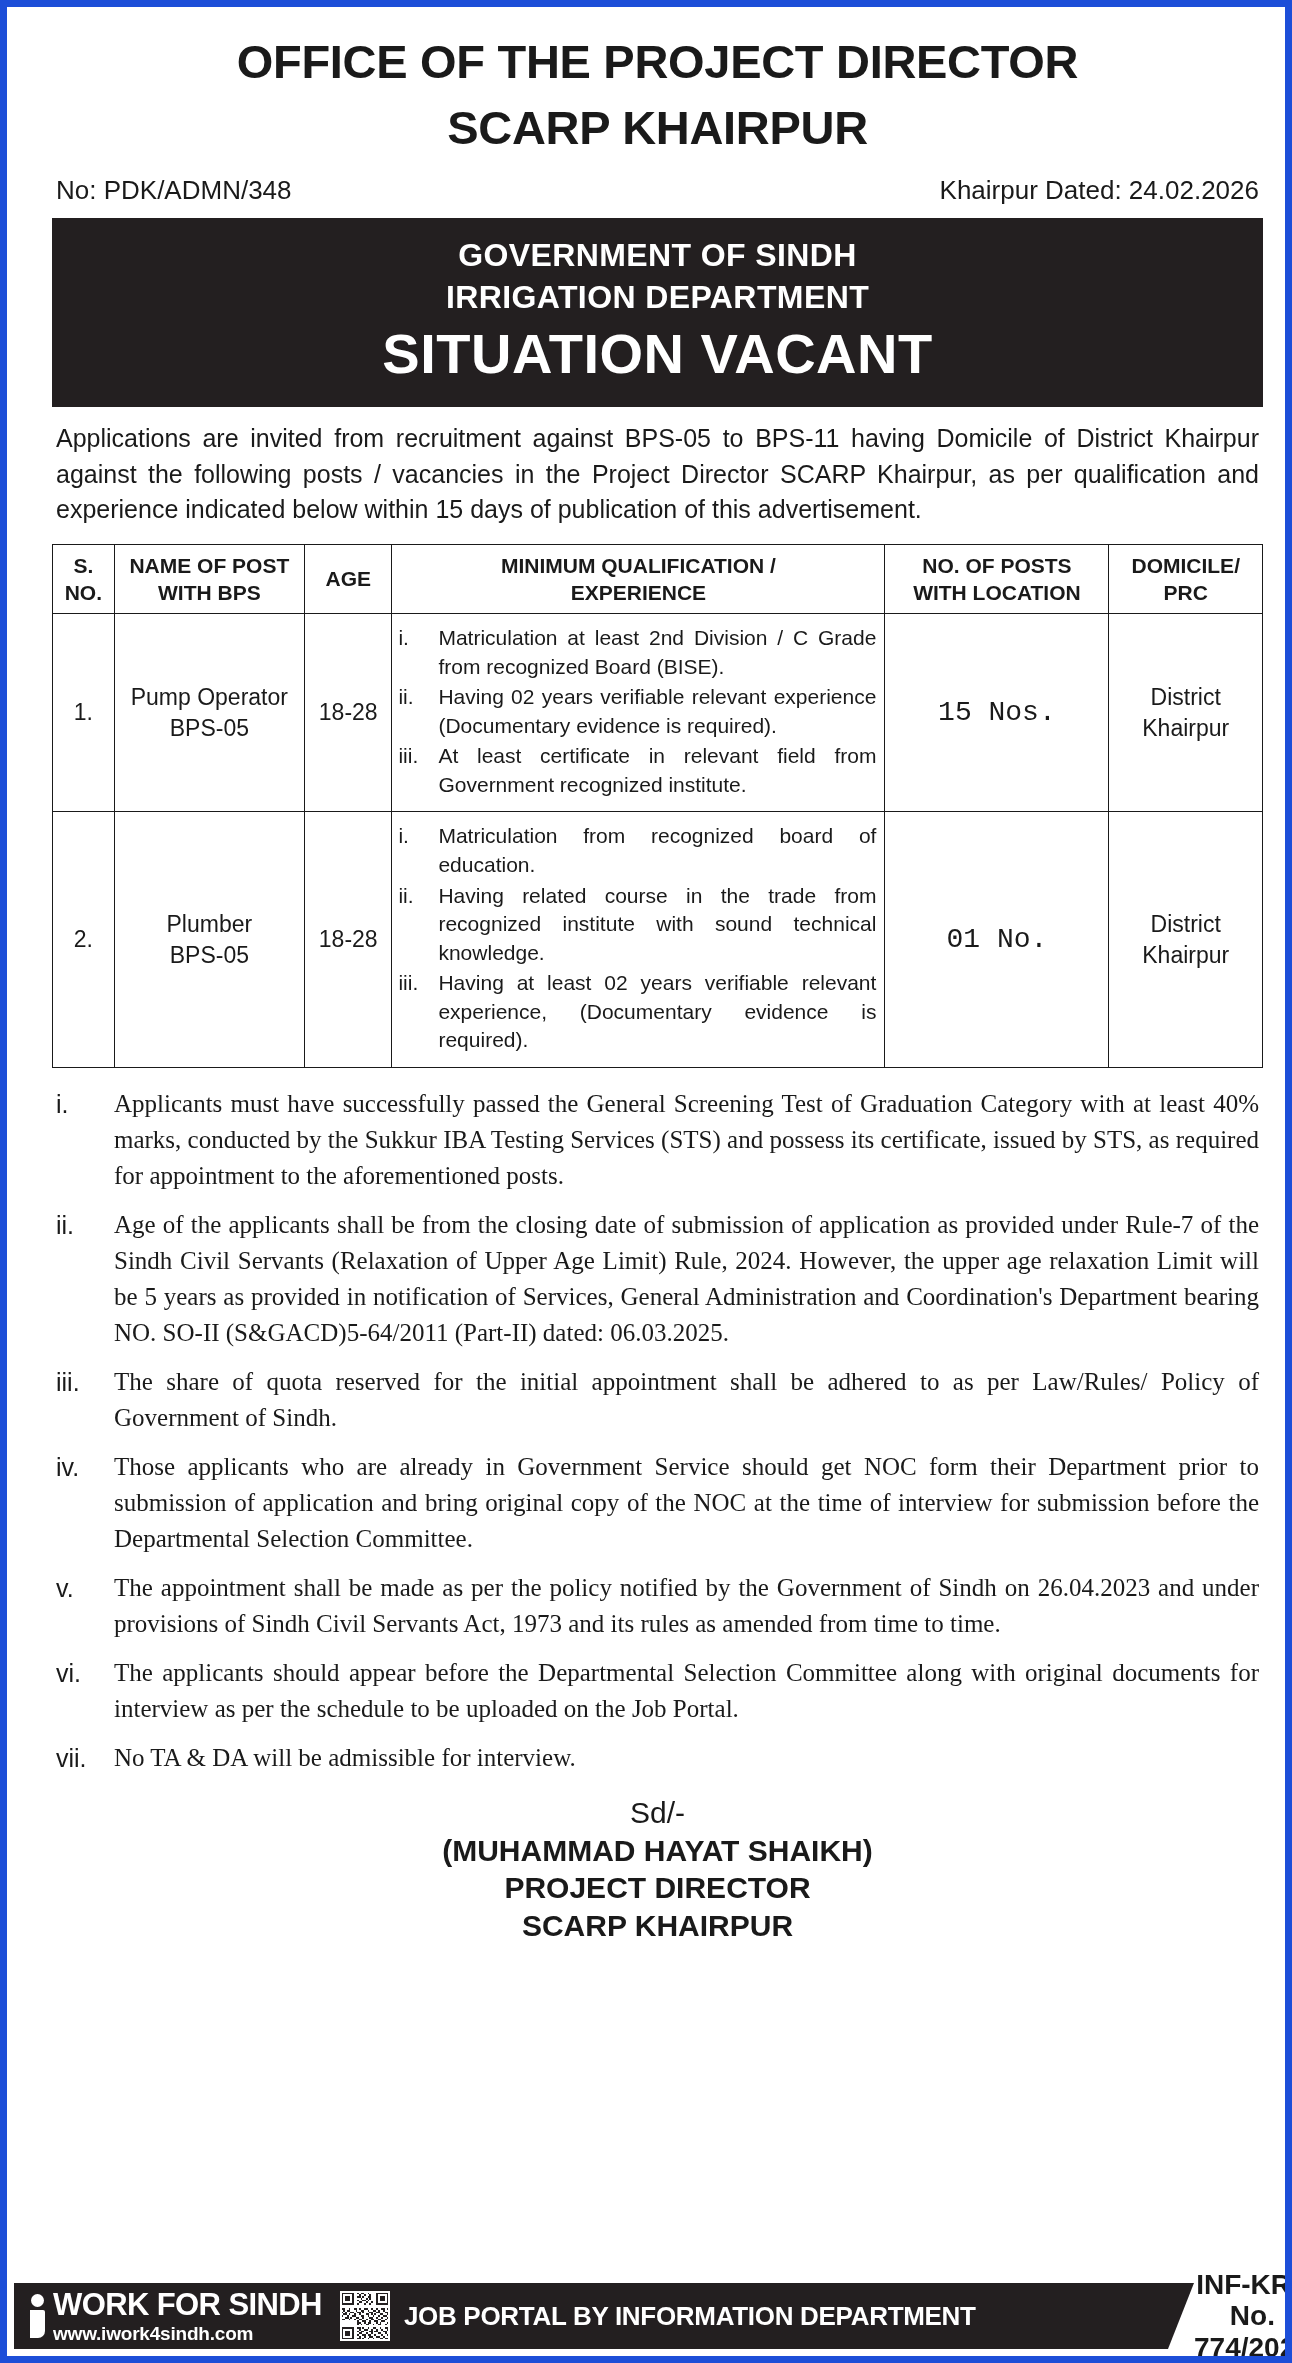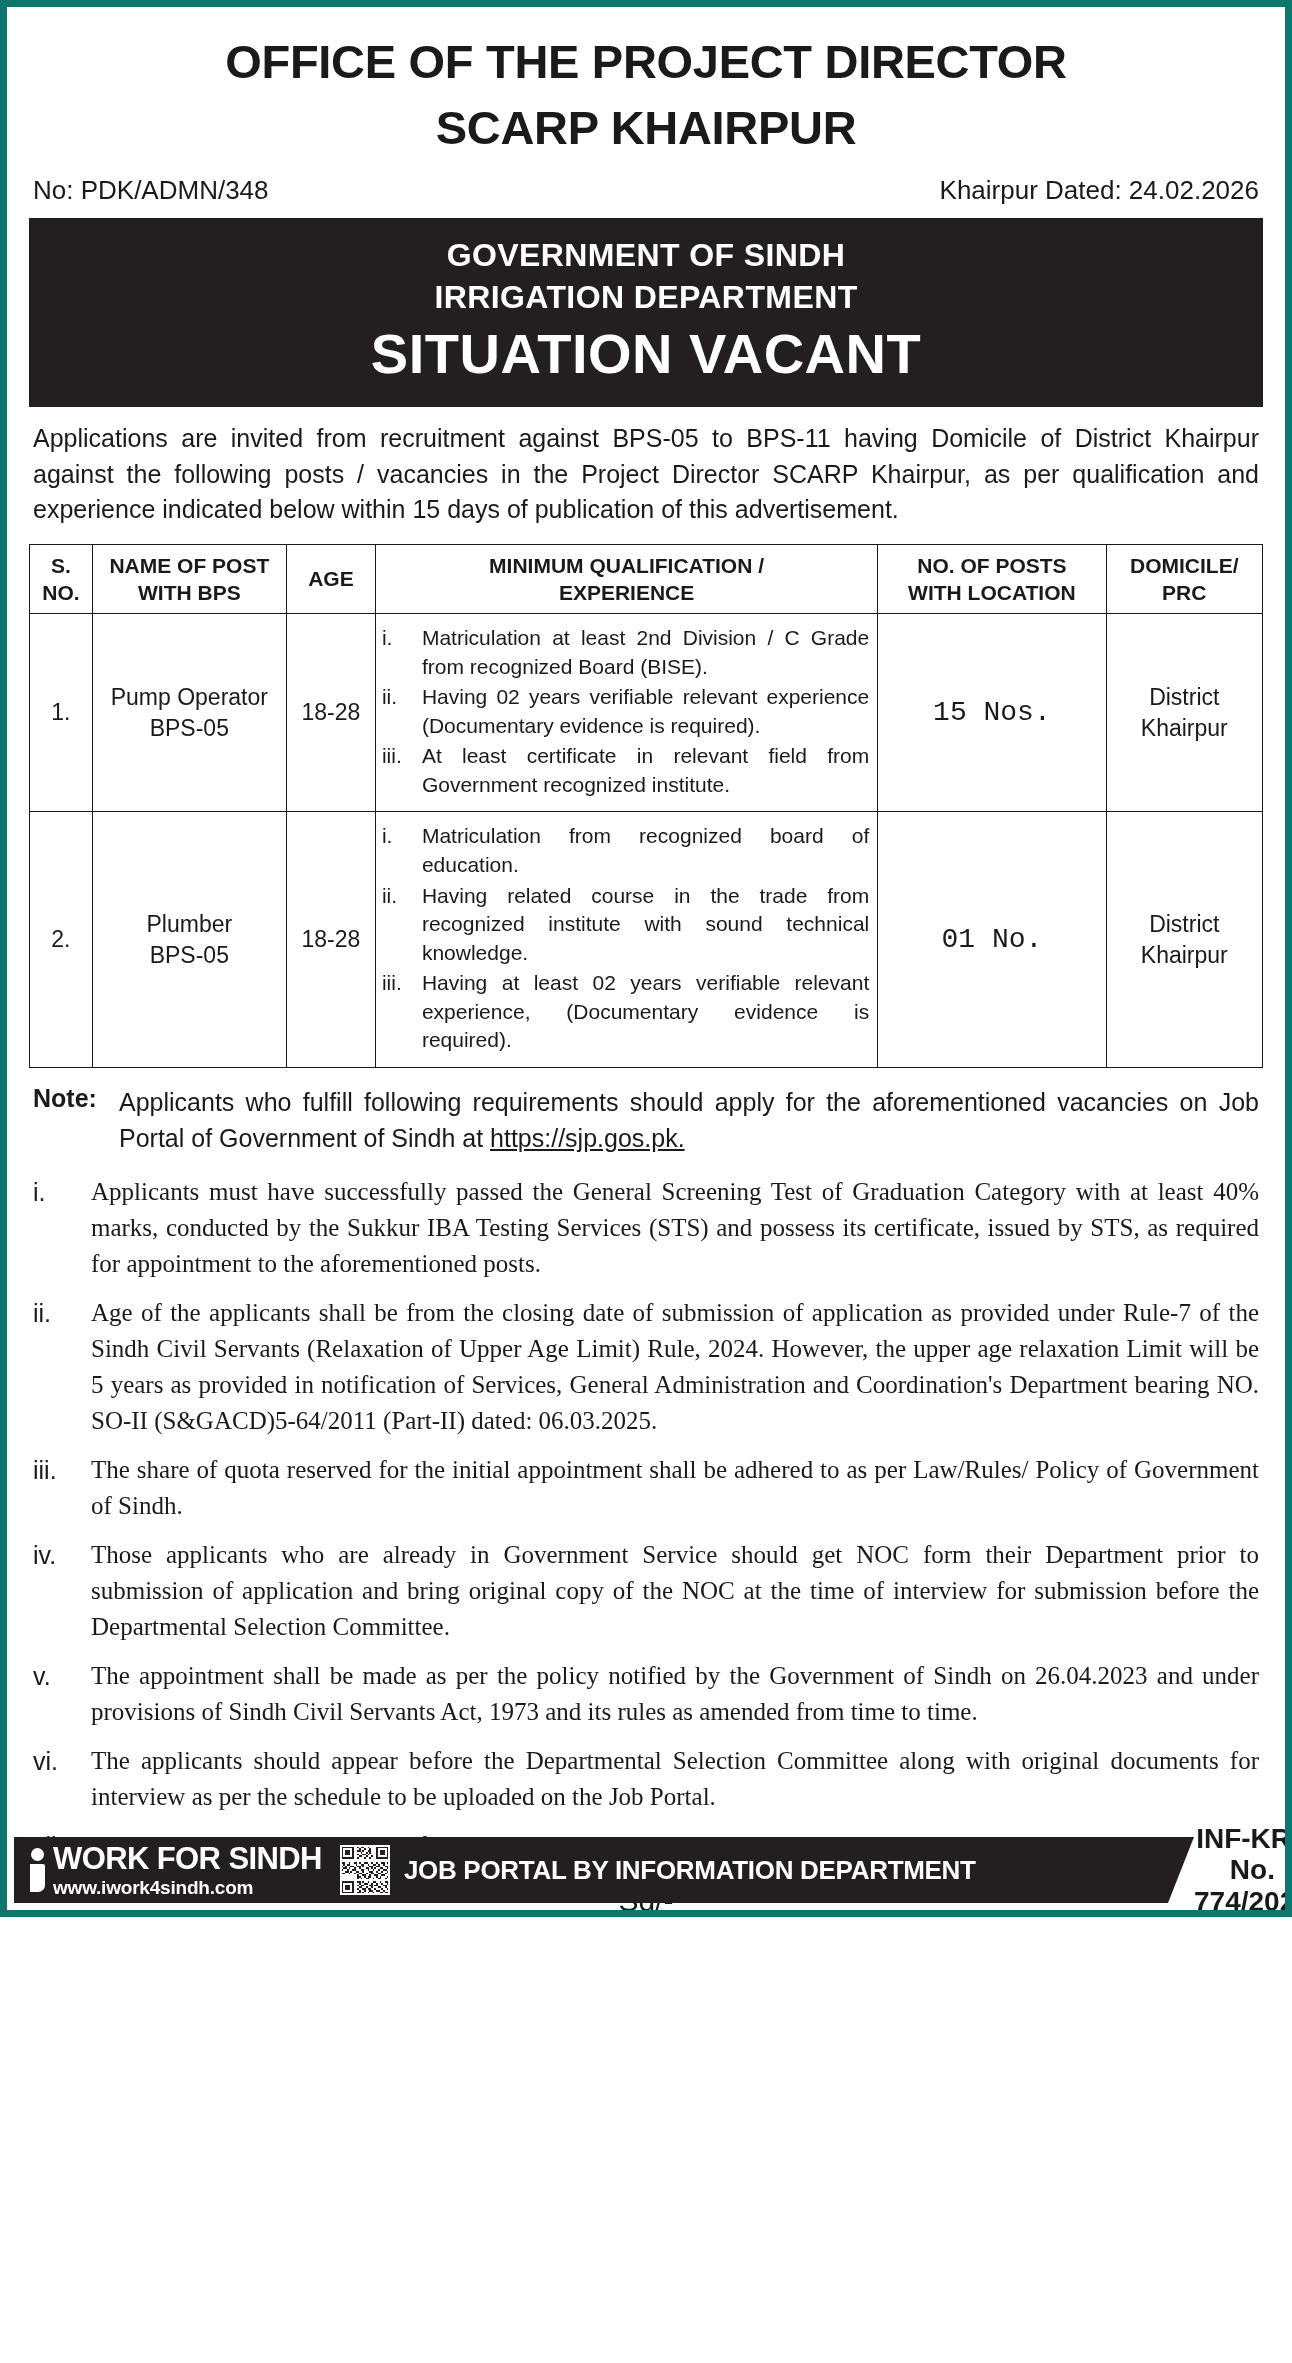--- a/index.html
+++ b/index.html
@@ -7,25 +7,26 @@
     padding: 0;
     background: #ffffff;
   }
   body {
     font-family: "Liberation Sans", sans-serif;
     color: #1a1a1a;
   }
   .page {
     position: relative;
     width: 1292px;
-    height: 1917px;
+    height: 2363px;
     box-sizing: border-box;
     background: #ffffff;
-    border: 7px solid #0f766e;
+    border: 7px solid #1d4ed8;
     overflow: hidden;
+    padding-left: 23px;
   }
   .inner {
     padding: 14px 22px 0 22px;
   }
 
   
   .org-title {
     text-align: center;
     font-size: 47px;
     font-weight: bold;
@@ -431,24 +432,20 @@
           </td>
           <td class="nos">01 No.</td>
           <td class="dom">
             <div>District</div>
             <div>Khairpur</div>
           </td>
         </tr>
       </tbody>
     </table>
 
-    <div class="note-block">
-      <div class="note-label">Note:</div>
-      <div class="note-body"><span>Applicants who fulfill following requirements should apply for the aforementioned vacancies on Job Portal of Government of Sindh at </span><span class="url">https://sjp.gos.pk.</span></div>
-    </div>
 
     <ol class="rules">
       <li>
         <span class="rn">i.</span>
         <span class="txt">Applicants must have successfully passed the General Screening Test of Graduation Category with at least 40% marks, conducted by the Sukkur IBA Testing Services (STS) and possess its certificate, issued by STS, as required for appointment to the aforementioned posts.</span>
       </li>
       <li>
         <span class="rn">ii.</span>
         <span class="txt">Age of the applicants shall be from the closing date of submission of application as provided under Rule-7 of the Sindh Civil Servants (Relaxation of Upper Age Limit) Rule, 2024. However, the upper age relaxation Limit will be 5 years as provided in notification of Services, General Administration and Coordination's Department bearing NO. SO-II (S&amp;GACD)5-64/2011 (Part-II) dated: 06.03.2025.</span>
       </li>

